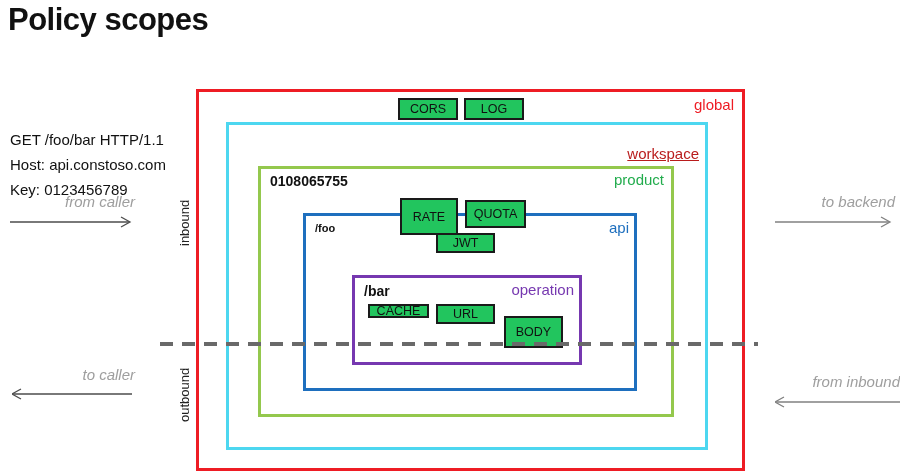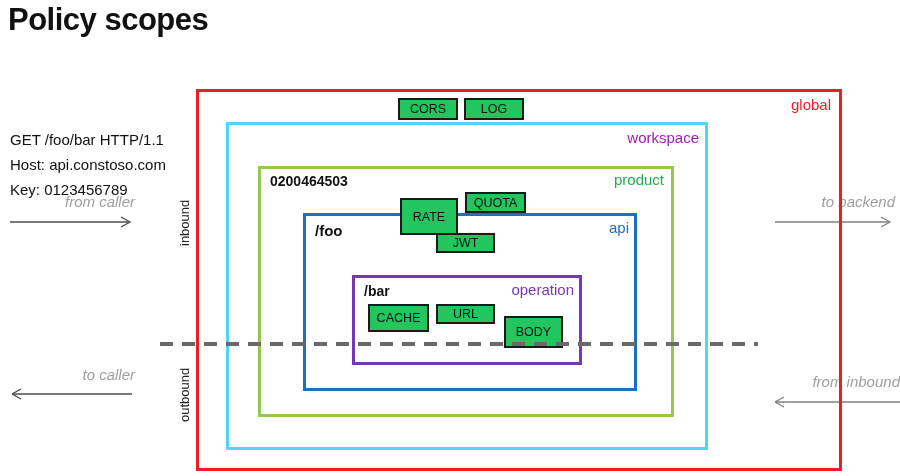--- a/index.html
+++ b/index.html
@@ -83,50 +83,50 @@
 
   <div class="flow-label" style="left:775px;top:373px;width:125px;">from inbound</div>
   <svg class="abs" style="left:775px;top:396px;" width="125" height="12">
     <line x1="125" y1="6" x2="1" y2="6" stroke="#808080" stroke-width="1.3"></line>
     <polyline points="9,1 0,6 9,11" fill="none" stroke="#808080" stroke-width="1.3"></polyline>
   </svg>
 
   <div class="rot-label" style="left:172px;top:190px;height:66px;">inbound</div>
   <div class="rot-label" style="left:172px;top:360px;height:70px;">outbound</div>
 
-  <div class="scope-box" style="left: 196px; top: 89px; width: 646px; height: 382px; border-color: rgb(238, 28, 36);">
+  <div class="scope-box" style="left: 196px; top: 89px; width: 549px; height: 382px; border-color: rgb(238, 28, 36);">
     <span class="scope-label" style="top: 4px; right: 8px; color: rgb(238, 28, 36);">global</span>
   </div>
 
   <div class="scope-box" style="left: 226px; top: 122px; width: 482px; height: 328px; border-color: rgb(77, 215, 240);">
-    <span class="scope-label" style="top: 4px; right: 6px; color: #a21caf;">workspace</span>
+    <span class="scope-label" style="top: 20px; right: 6px; color: #b91c1c; text-decoration: underline;">workspace</span>
   </div>
 
   <div class="scope-box" style="left: 258px; top: 166px; width: 416px; height: 251px; border-color: rgb(148, 200, 77);">
     <span class="scope-label" style="top: 2px; right: 7px; color: rgb(34, 172, 77);">product</span>
-    <span class="scope-sublabel" style="top:4px;left:9px;">0200464503</span>
+    <span class="scope-sublabel" style="top:4px;left:9px;">0108065755</span>
   </div>
 
   <div class="scope-box" style="left: 303px; top: 213px; width: 334px; height: 178px; border-color: rgb(30, 111, 190);">
     <span class="scope-label" style="top: 3px; right: 5px; color: rgb(30, 111, 190);">api</span>
-    <span class="scope-sublabel" style="top:6px;left:9px;font-size:15px;">/foo</span>
+    <span class="scope-sublabel" style="top:6px;left:9px;font-size:11px;">/foo</span>
   </div>
 
   <div class="scope-box" style="left: 352px; top: 275px; width: 230px; height: 90px; border-color: rgb(118, 56, 176);">
     <span class="scope-label" style="top: 3px; right: 5px; color: rgb(118, 56, 176);">operation</span>
     <span class="scope-sublabel" style="top:5px;left:9px;text-align:right;">/bar</span>
   </div>
 
   <div class="chip" style="left:398px;top:98px;width:60px;height:22px;">CORS</div>
   <div class="chip" style="left:464px;top:98px;width:60px;height:22px;">LOG</div>
 
   <div class="chip" style="left:400px;top:198px;width:58px;height:37px;">RATE</div>
-  <div class="chip" style="left:465px;top:192px;width:61px;height:21px;">QUOTA</div>
+  <div class="chip" style="left:465px;top:200px;width:61px;height:28px;">QUOTA</div>
 
   <div class="chip" style="left:436px;top:233px;width:59px;height:20px;">JWT</div>
 
-  <div class="chip" style="left:368px;top:304px;width:61px;height:28px;">CACHE</div>
+  <div class="chip" style="left:368px;top:304px;width:61px;height:14px;">CACHE</div>
   <div class="chip" style="left:436px;top:304px;width:59px;height:20px;">URL</div>
   <div class="chip" style="left:504px;top:316px;width:59px;height:32px;">BODY</div>
 
   <div class="dashed-line"></div>
 
 </div>
 
 </body></html>

